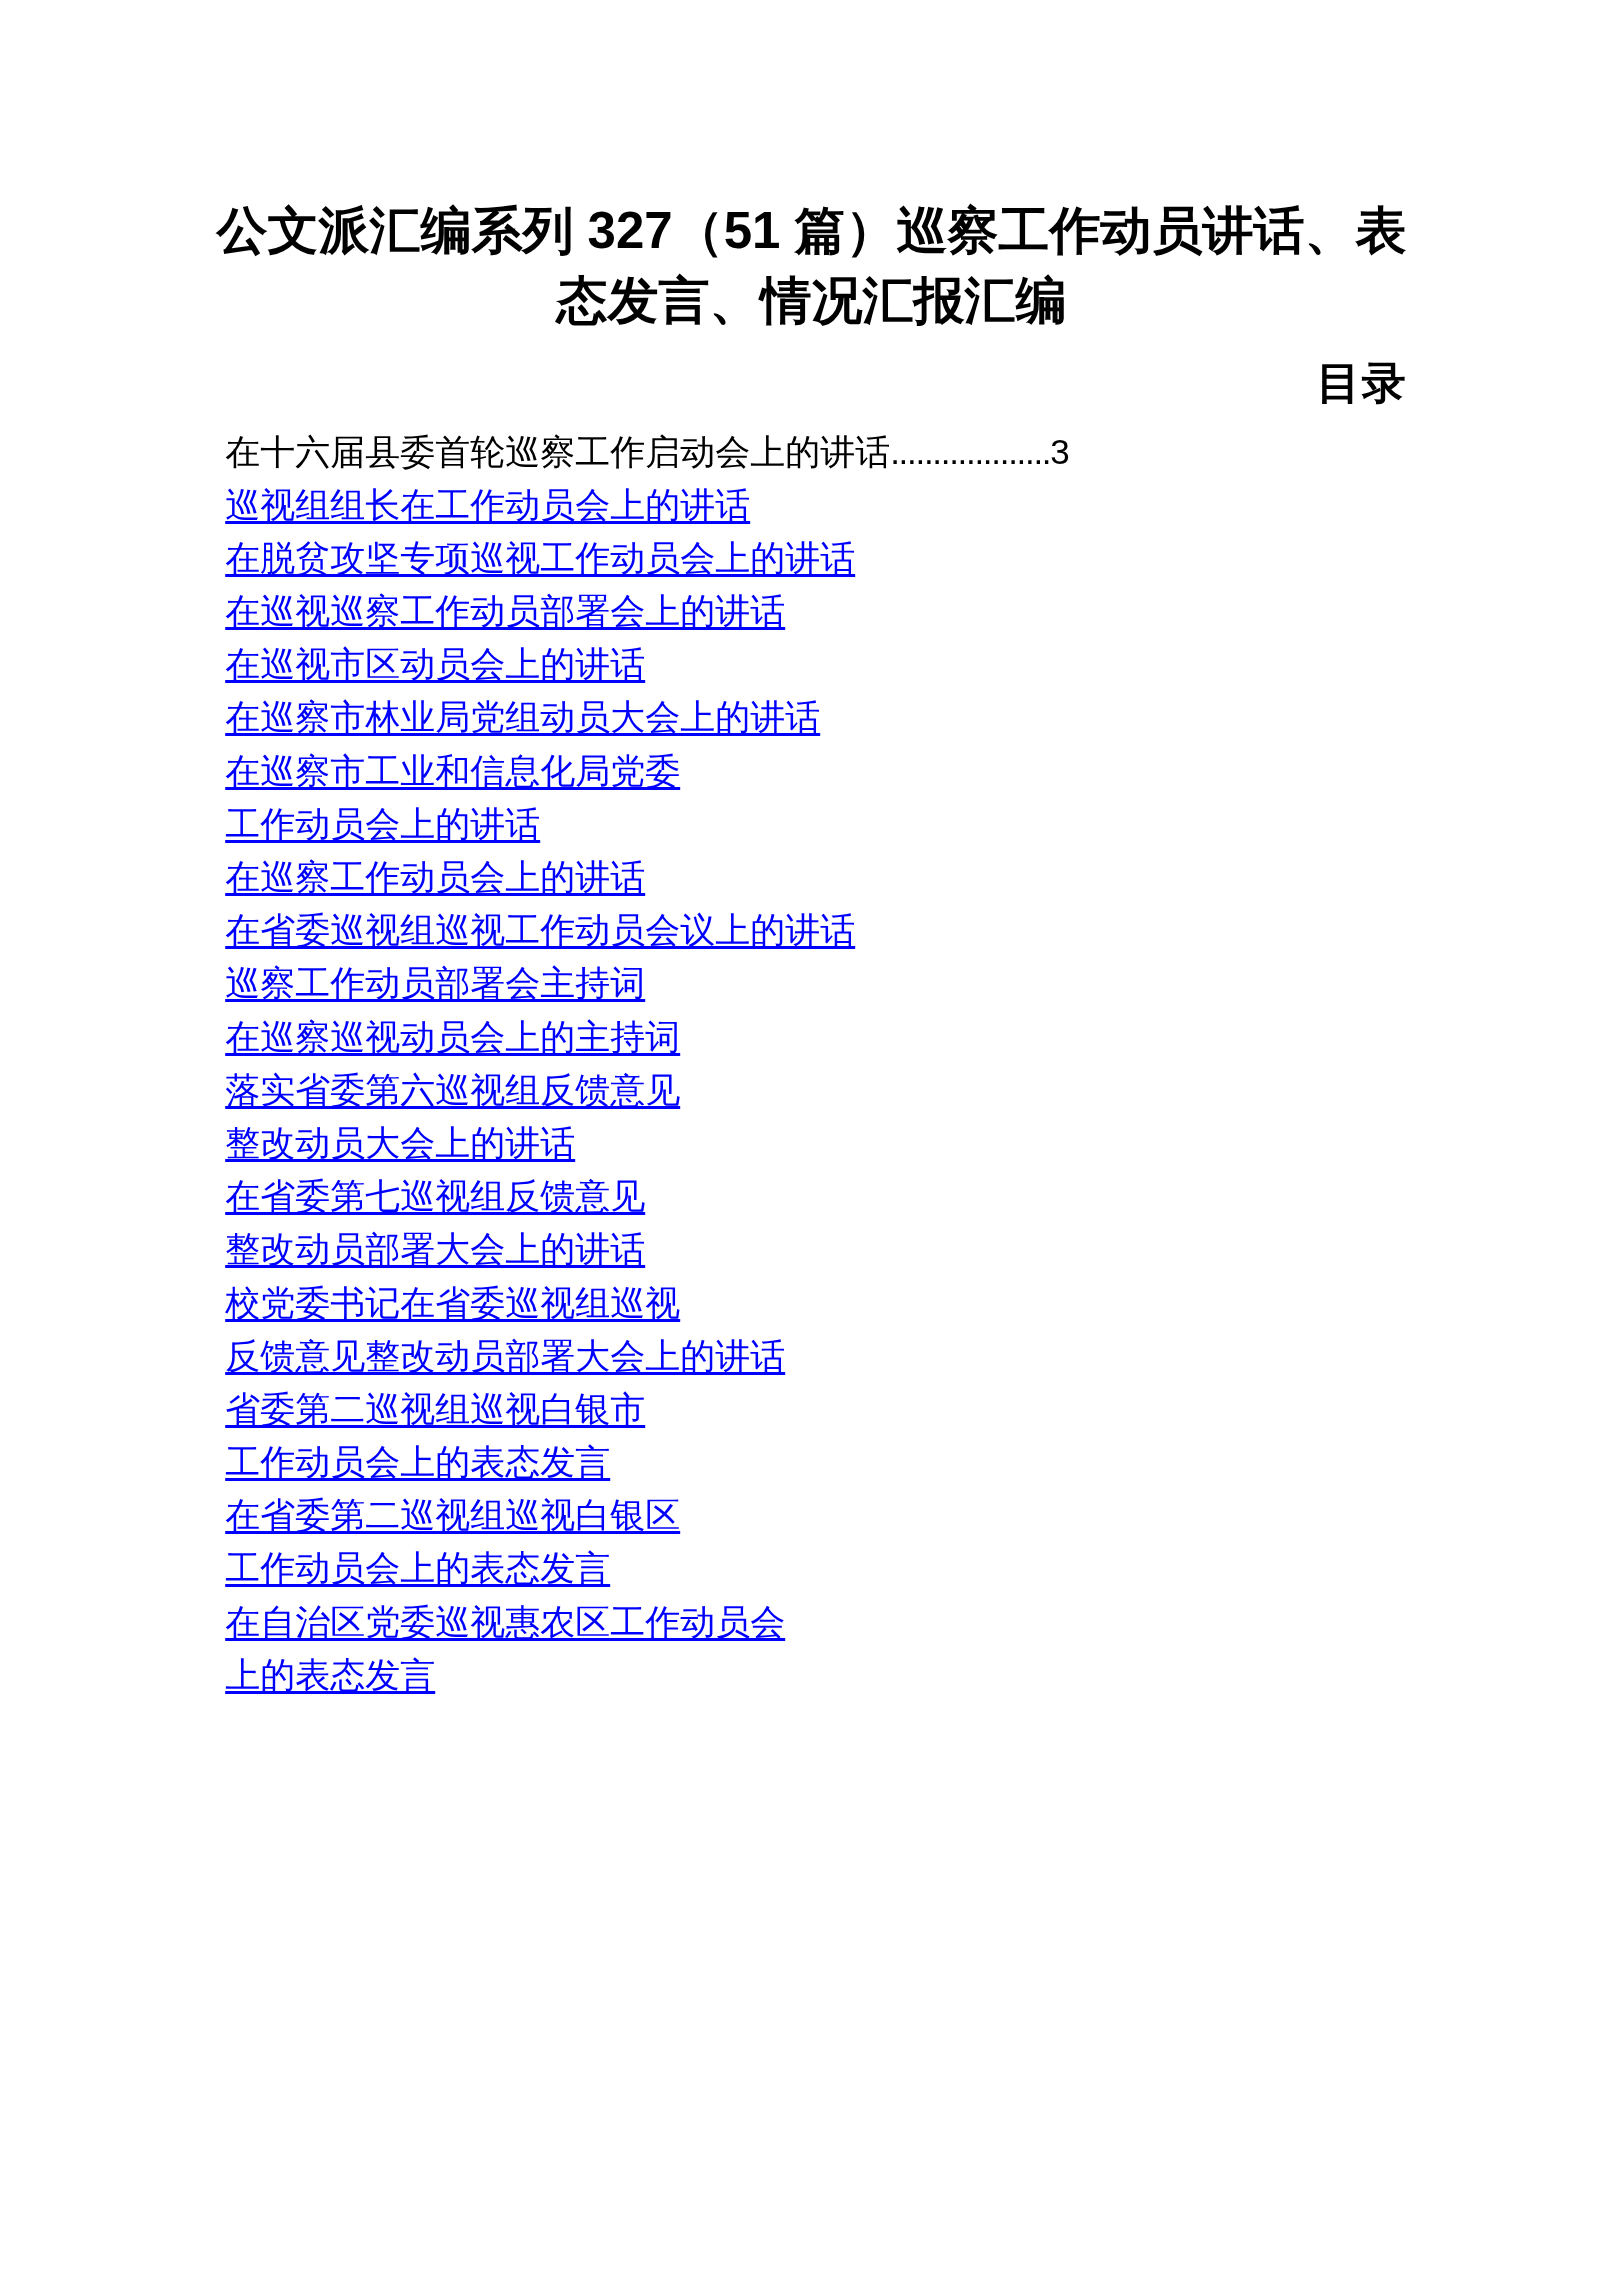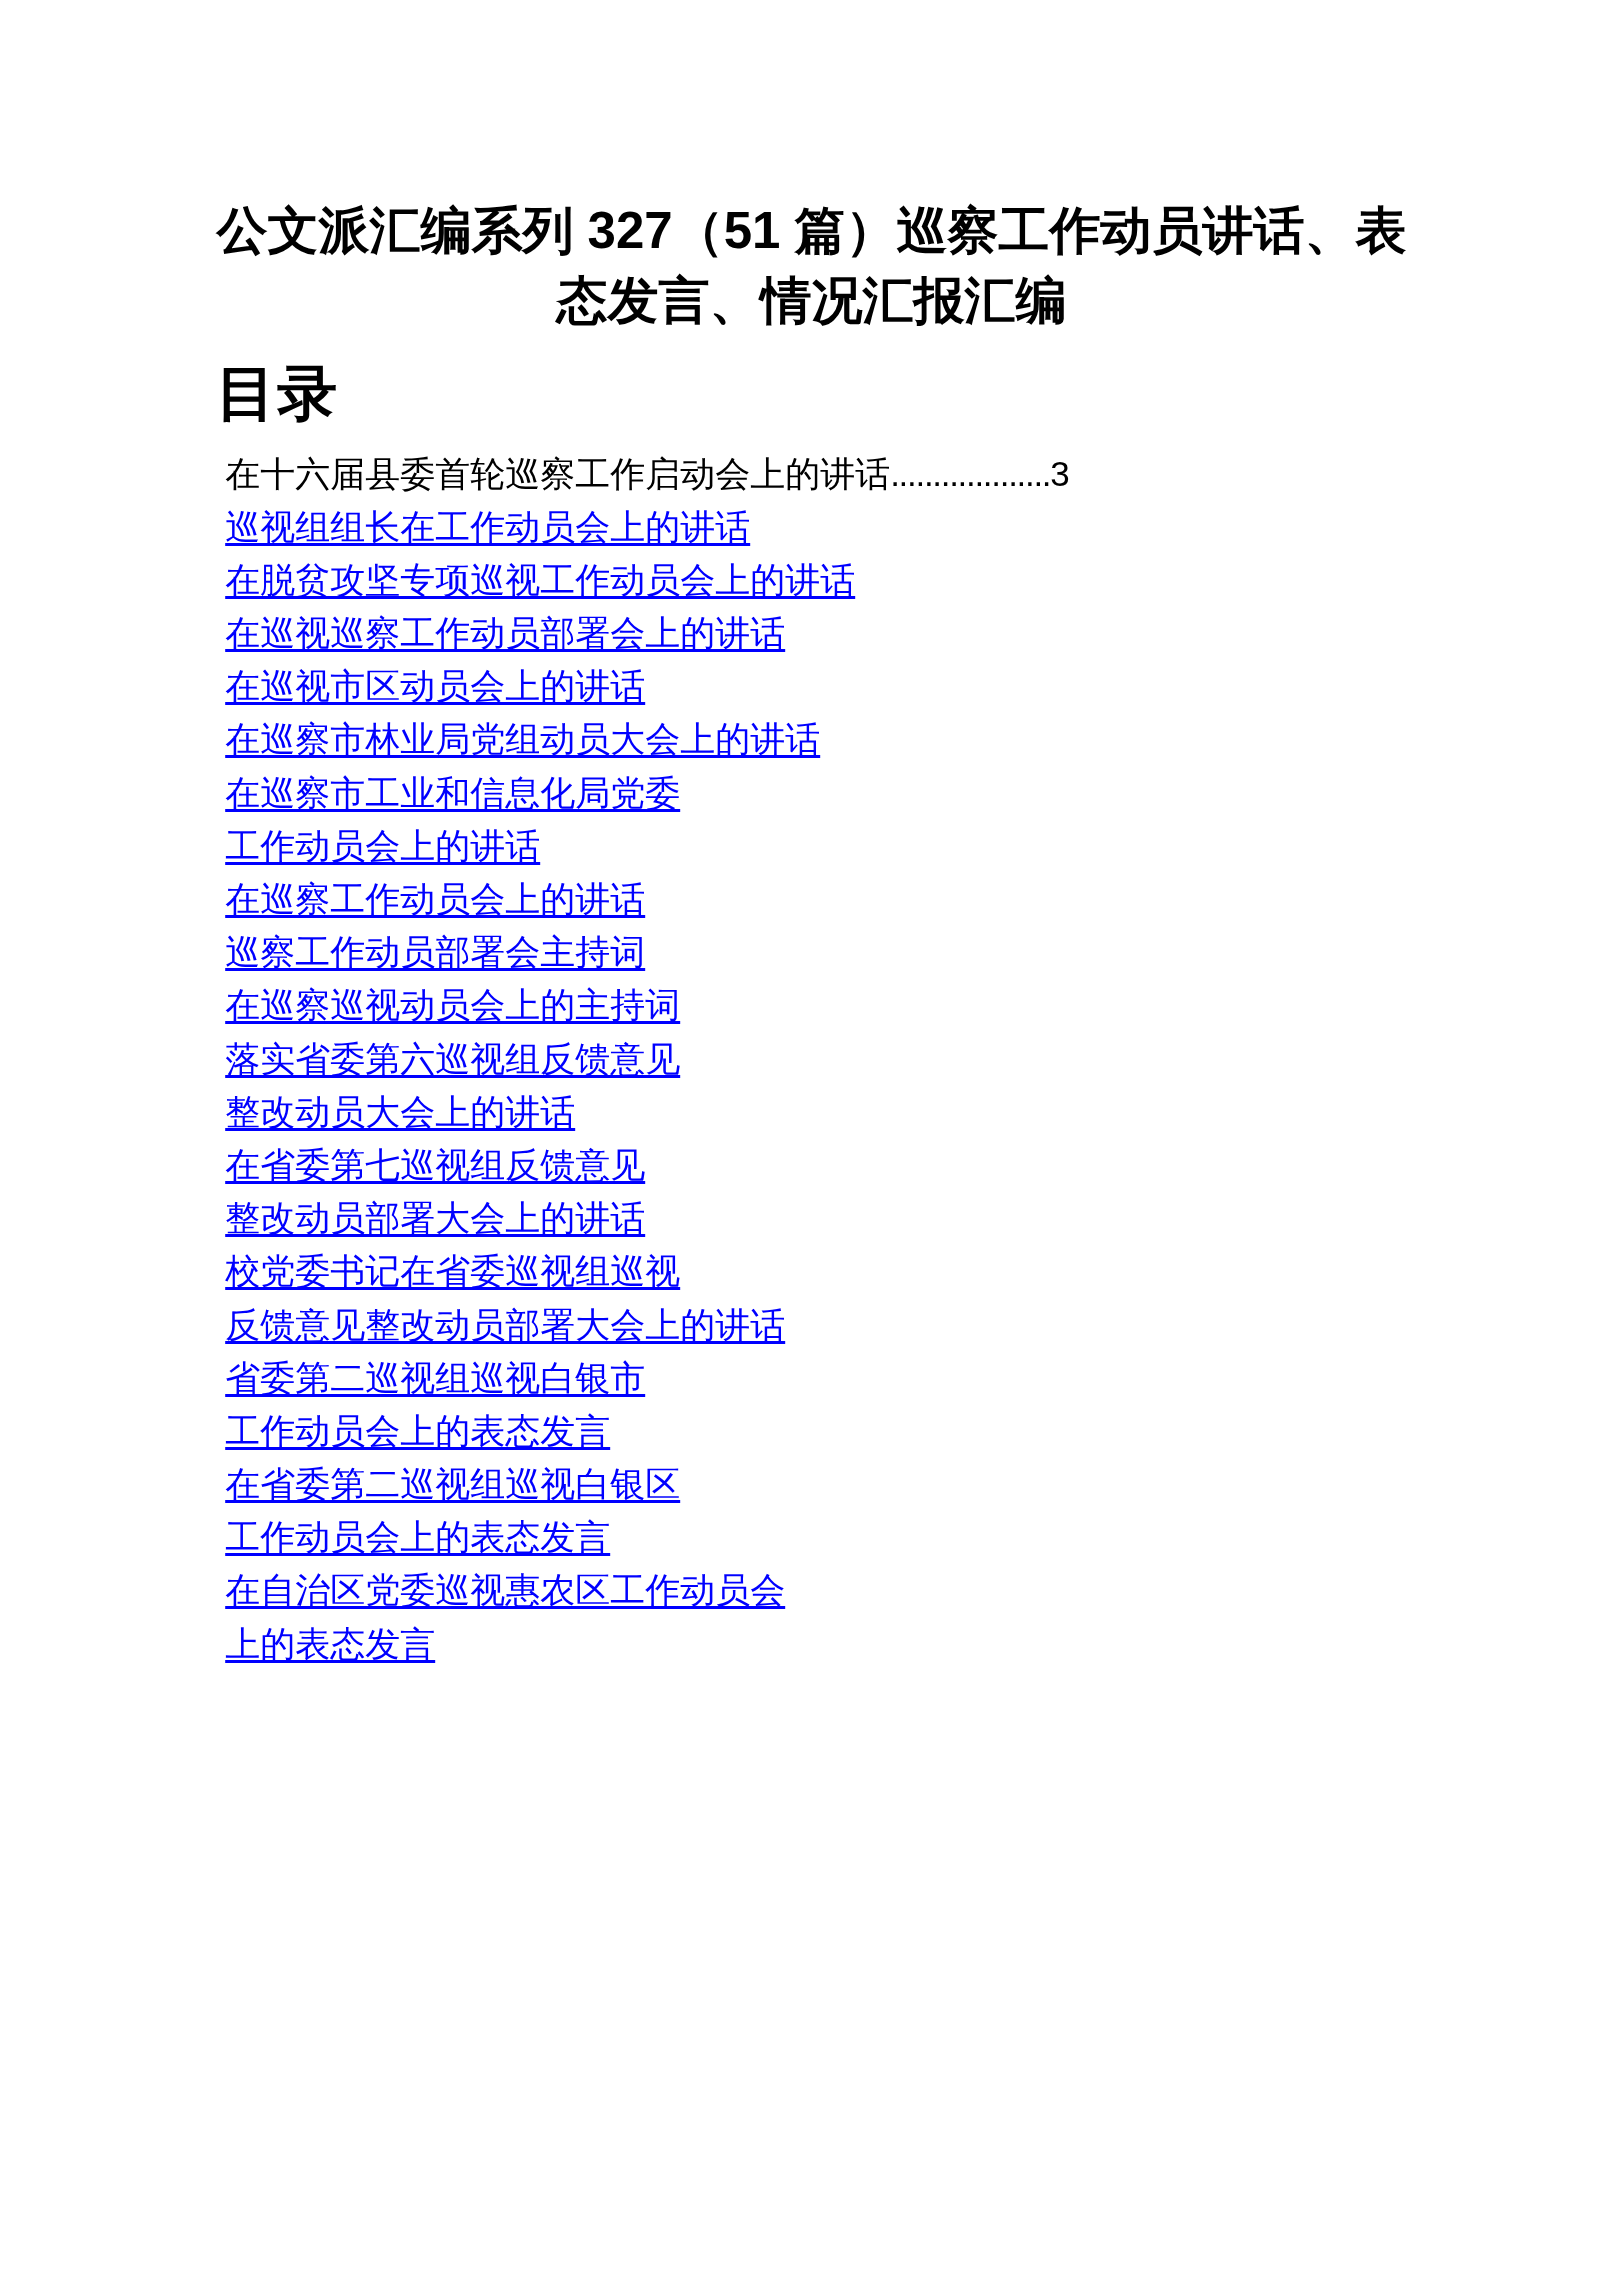--- a/index.html
+++ b/index.html
@@ -22,23 +22,23 @@
   .doc-title {
     font-size: 51px;
     font-weight: bold;
     line-height: 1.38;
     text-align: center;
     letter-spacing: 0px;
     margin: 0 0 3.9px 0;
     color: #000000;
   }
   .toc-heading {
-    font-size: 60px;
+    font-size: 44px;
     font-weight: bold;
-    text-align: left;
+    text-align: right;
     margin: 17px 0 11.8px 0;
     color: #000000;
     letter-spacing: 1.3px;
   }
   .toc {
     margin: 0;
     padding: 0;
     list-style: none;
   }
   .toc-item {
@@ -67,20 +67,21 @@
   <ul class="toc" id="toc-list">
       <li class="toc-item plain"><span>在十六届县委首轮巡察工作启动会上的讲话</span><span class="leader">...................</span><span>3</span></li>
       <li class="toc-item"><span>巡视组组长在工作动员会上的讲话</span></li>
       <li class="toc-item"><span>在脱贫攻坚专项巡视工作动员会上的讲话</span></li>
       <li class="toc-item"><span>在巡视巡察工作动员部署会上的讲话</span></li>
       <li class="toc-item"><span>在巡视市区动员会上的讲话</span></li>
       <li class="toc-item"><span>在巡察市林业局党组动员大会上的讲话</span></li>
       <li class="toc-item"><span>在巡察市工业和信息化局党委</span></li>
       <li class="toc-item"><span>工作动员会上的讲话</span></li>
       <li class="toc-item"><span>在巡察工作动员会上的讲话</span></li>
+      <li class="toc-item"><span>在省委巡视组巡视工作动员会议上的讲话</span></li>
       <li class="toc-item"><span>巡察工作动员部署会主持词</span></li>
       <li class="toc-item"><span>在巡察巡视动员会上的主持词</span></li>
       <li class="toc-item"><span>落实省委第六巡视组反馈意见</span></li>
       <li class="toc-item"><span>整改动员大会上的讲话</span></li>
       <li class="toc-item"><span>在省委第七巡视组反馈意见</span></li>
       <li class="toc-item"><span>整改动员部署大会上的讲话</span></li>
       <li class="toc-item"><span>校党委书记在省委巡视组巡视</span></li>
       <li class="toc-item"><span>反馈意见整改动员部署大会上的讲话</span></li>
       <li class="toc-item"><span>省委第二巡视组巡视白银市</span></li>
       <li class="toc-item"><span>工作动员会上的表态发言</span></li>

